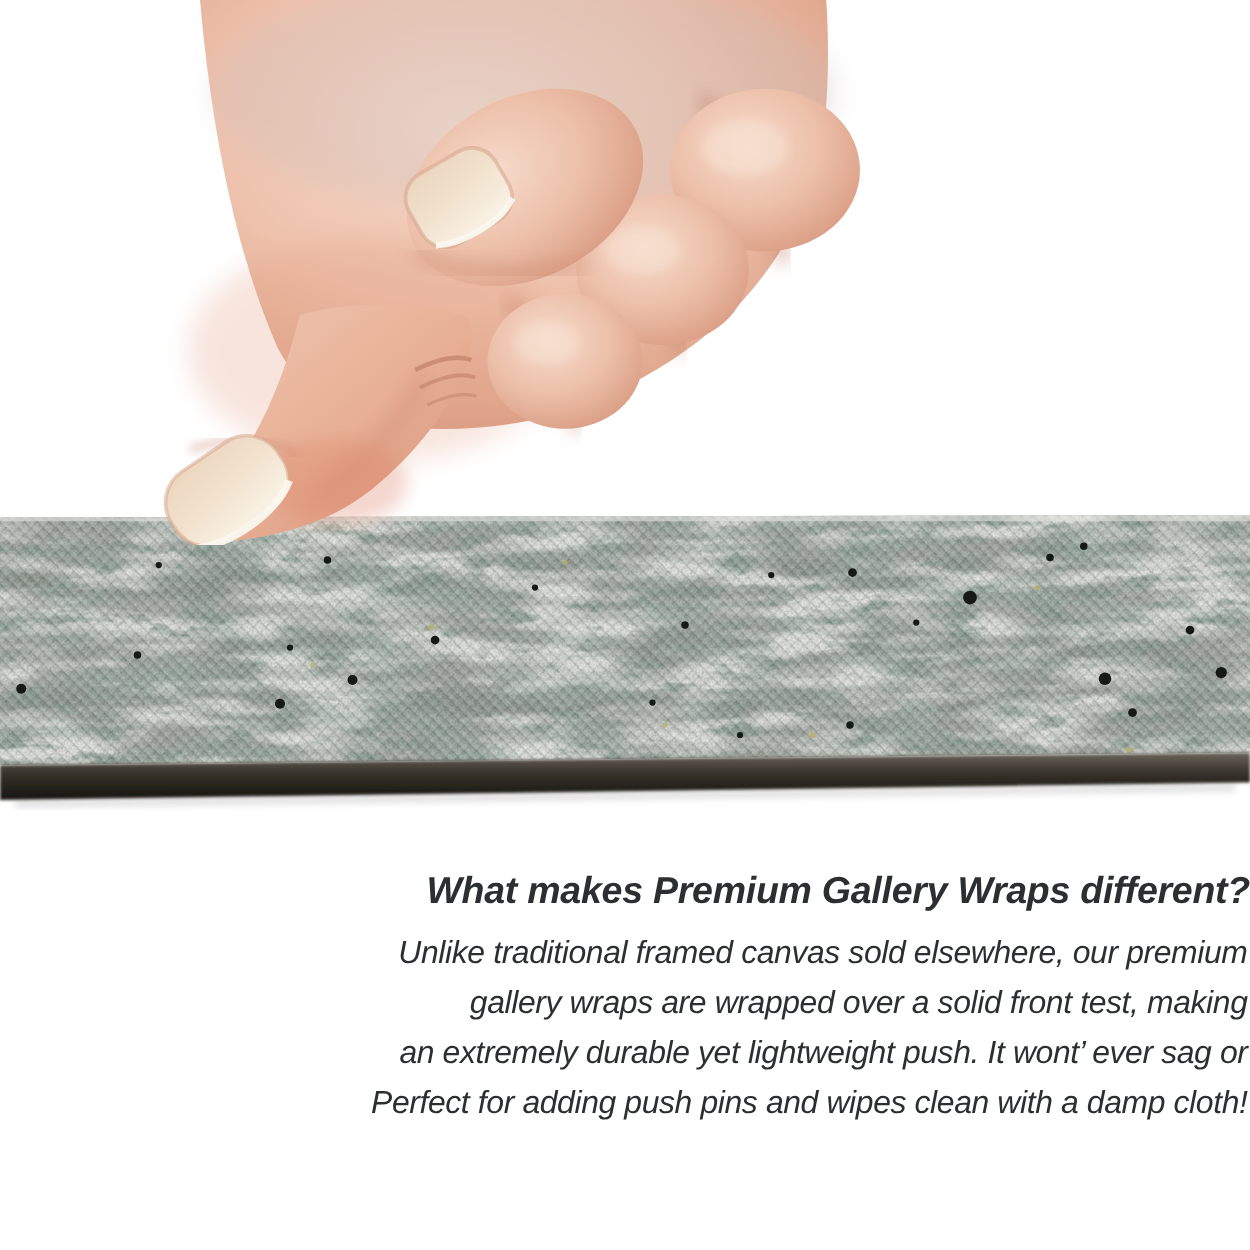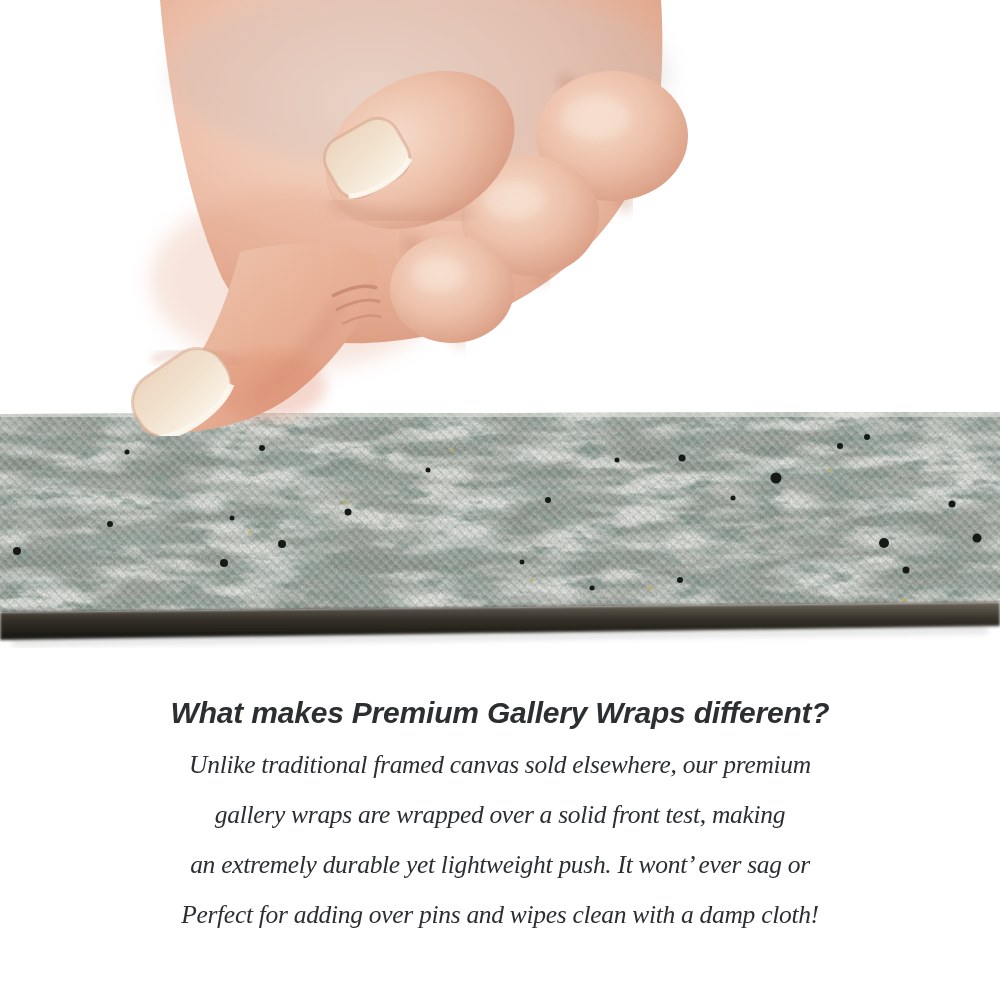--- a/index.html
+++ b/index.html
@@ -1,23 +1,23 @@
 <!DOCTYPE html>
 <html><head>
 <meta charset="utf-8">
 <style>
   html,body{margin:0;padding:0;background:#ffffff;}
   .stage{position:relative;width:1000px;height:1000px;background:#ffffff;overflow:hidden;
          font-family:"Liberation Sans",sans-serif;}
   .layer{position:absolute;left:0;}
   .strip-svg{top:412px;}
   .hand-svg{top:0;}
-  .copy{position:absolute;left:0;top:692px;width:100%;text-align:center;color:#2c2f32;font-style:italic;}
+  .copy{position:absolute;left:0;top:692px;width:100%;text-align:right;color:#2c2f32;font-style:italic;}
   .copy h2{font-size:30px;font-weight:700;margin:0 0 9px 0;letter-spacing:-0.2px;line-height:42px;}
-  .copy p{font-size:25.5px;font-weight:400;margin:12px;line-height:38px;letter-spacing:-0.3px;font-family:Liberation Serif, serif;}
+  .copy p{font-size:25.5px;font-weight:400;margin:2px;line-height:38px;letter-spacing:-0.3px;}
 </style>
 </head>
 <body>
 
 <div class="stage">
 
   <svg class="layer strip-svg" width="1000" height="240" viewBox="0 0 1000 240">
     <defs>
       <clipPath id="face">
           <path d="M0,2 L1000,0 L1000,190 L0,200 Z"></path>
@@ -194,16 +194,16 @@
         <path d="M136,418 C162,430 204,430 227,414" stroke="#fbf7ee" stroke-width="6" fill="none" opacity="0.95"></path>
       </g>
     </g>
   </svg>
 
   <div class="copy">
     <h2>What makes Premium Gallery Wraps different?</h2>
     <p>Unlike traditional framed canvas sold elsewhere, our premium</p>
     <p>gallery wraps are wrapped over a solid front test, making</p>
     <p>an extremely durable yet lightweight push. It wont’ ever sag or</p>
-    <p>Perfect for adding over pins and wipes clean with a damp cloth!</p>
+    <p>Perfect for adding push pins and wipes clean with a damp cloth!</p>
   </div>
 
 </div>
 
 </body></html>

